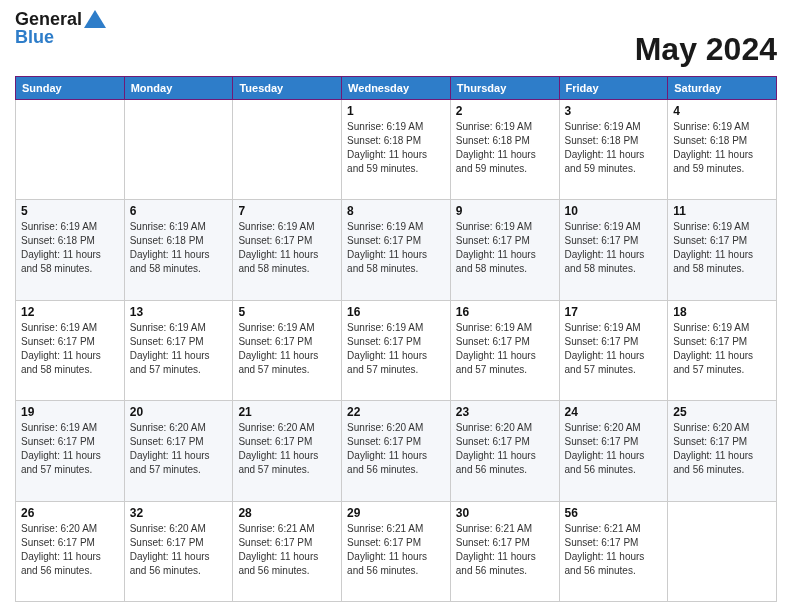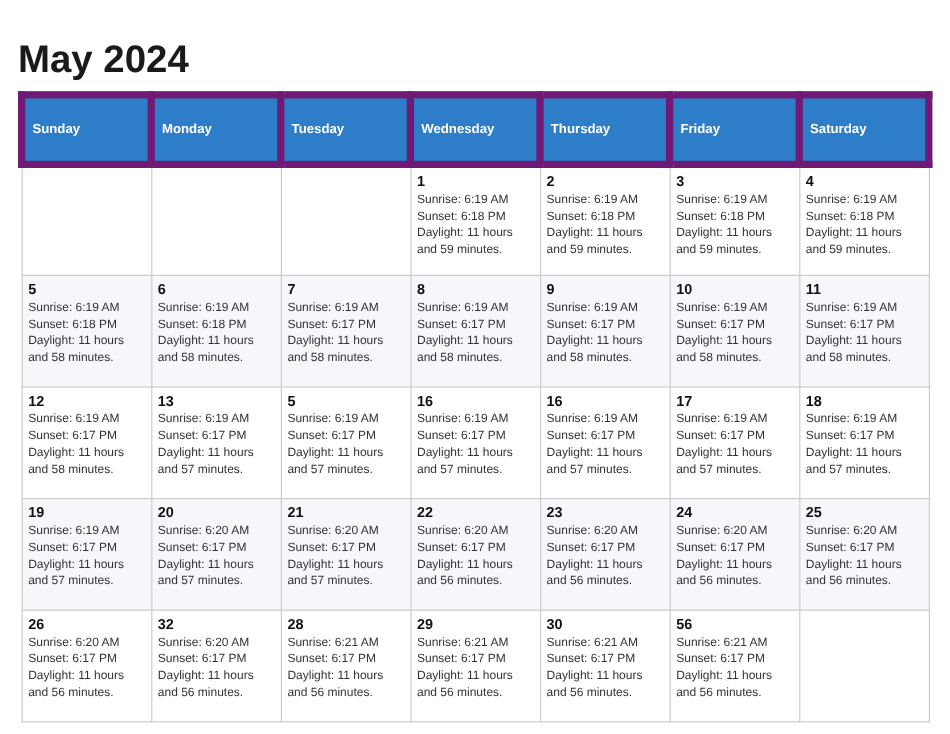--- a/index.html
+++ b/index.html
@@ -46,22 +46,22 @@
       border-collapse: collapse;
       width: 100%;
       table-layout: fixed;
     }
     .calendar thead tr th {
       background-color: #2e7dc9;
       color: #fff;
       font-size: 11px;
       font-weight: bold;
       text-align: left;
-      padding: 20px 6px;
-      border: 6px solid #701a75;
+      padding: 5px 6px;
+      border: 1px solid #701a75;
     }
     .calendar tbody tr td {
       vertical-align: top;
       border: 1px solid #ccc;
       padding: 4px 5px;
       font-size: 9.5px;
       color: #333;
       height: 88px;
       background: #fff;
     }
@@ -81,20 +81,31 @@
     }
     .empty {
       background: #f9f9f9;
     }
   </style>
 </head>
 <body>
 
 <div class="page">
   <div class="header">
+    <div class="logo">
+      <div style="display:flex;flex-direction:column;line-height:1.1;">
+        <div style="display:flex;align-items:center;">
+          <span style="font-size:18px;font-weight:bold;color:#1a1a1a;">General</span>
+          <svg width="22" height="20" viewBox="0 0 22 20" style="margin-left:2px;">
+            <polygon points="11,0 22,18 0,18" fill="#2e7dc9"></polygon>
+          </svg>
+        </div>
+        <span style="font-size:18px;font-weight:bold;color:#2e7dc9;margin-top:-2px;">Blue</span>
+      </div>
+    </div>
     <div class="title-block">
       <div class="month-title">May 2024</div>
     </div>
   </div>
 
   <table class="calendar">
     <thead>
       <tr>
       <th>Sunday</th>
           <th>Monday</th>

